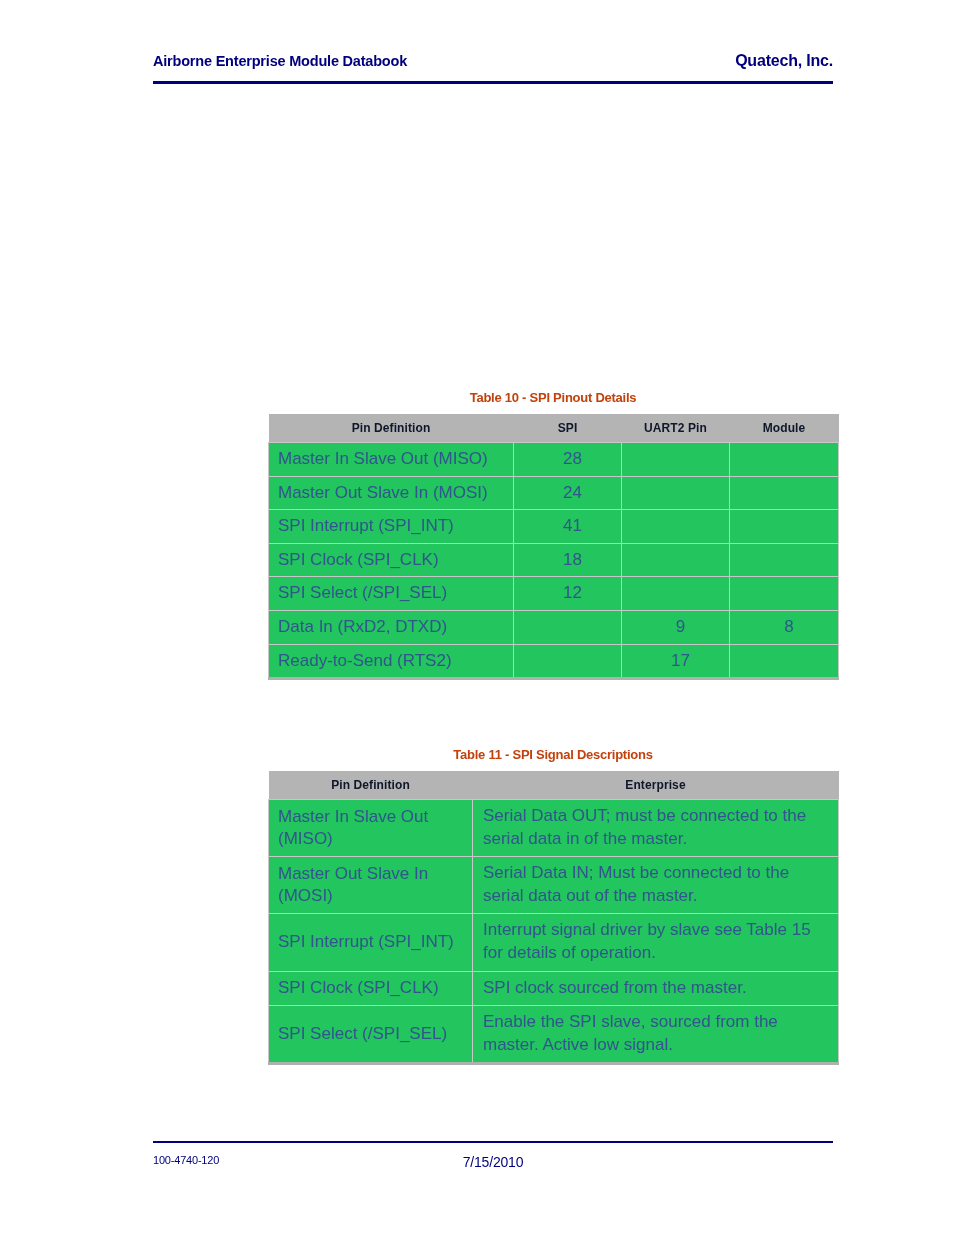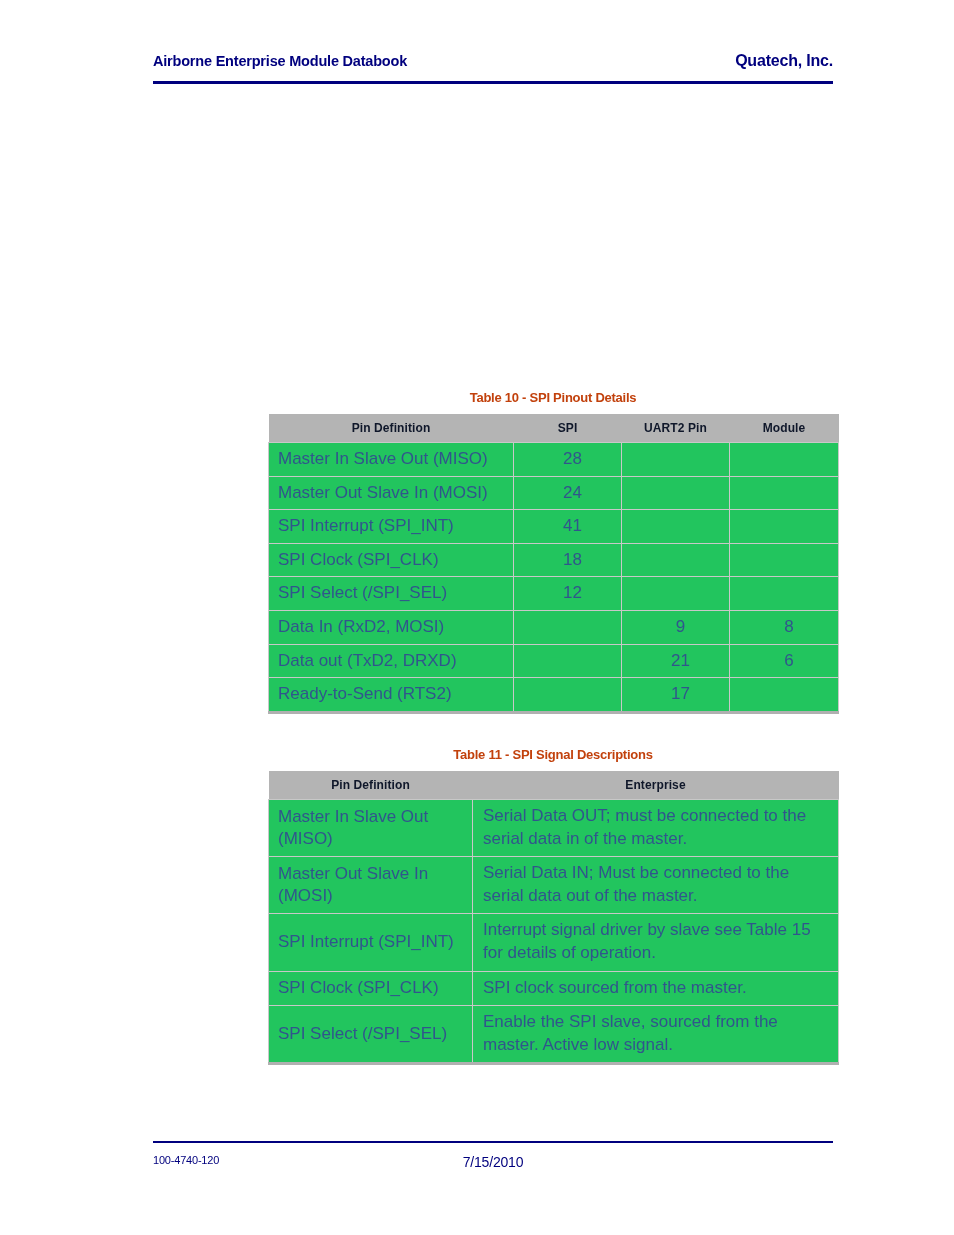--- a/index.html
+++ b/index.html
@@ -217,30 +217,24 @@
           <td class="num"></td>
           <td class="num"></td>
         </tr>
         <tr>
           <td>SPI Select (/SPI_SEL)</td>
           <td class="num">12</td>
           <td class="num"></td>
           <td class="num"></td>
         </tr>
         <tr>
-          <td>Data In (RxD2, MOSI)</td>
+          <td>Data In (RxD2, DTXD)</td>
           <td class="num"></td>
           <td class="num">9</td>
           <td class="num">8</td>
-        </tr>
-        <tr>
-          <td>Data out (TxD2, DRXD)</td>
-          <td class="num"></td>
-          <td class="num">21</td>
-          <td class="num">6</td>
         </tr>
         <tr>
           <td>Ready-to-Send (RTS2)</td>
           <td class="num"></td>
           <td class="num">17</td>
           <td class="num"></td>
         </tr>
       </tbody>
     </table>
   </div>

